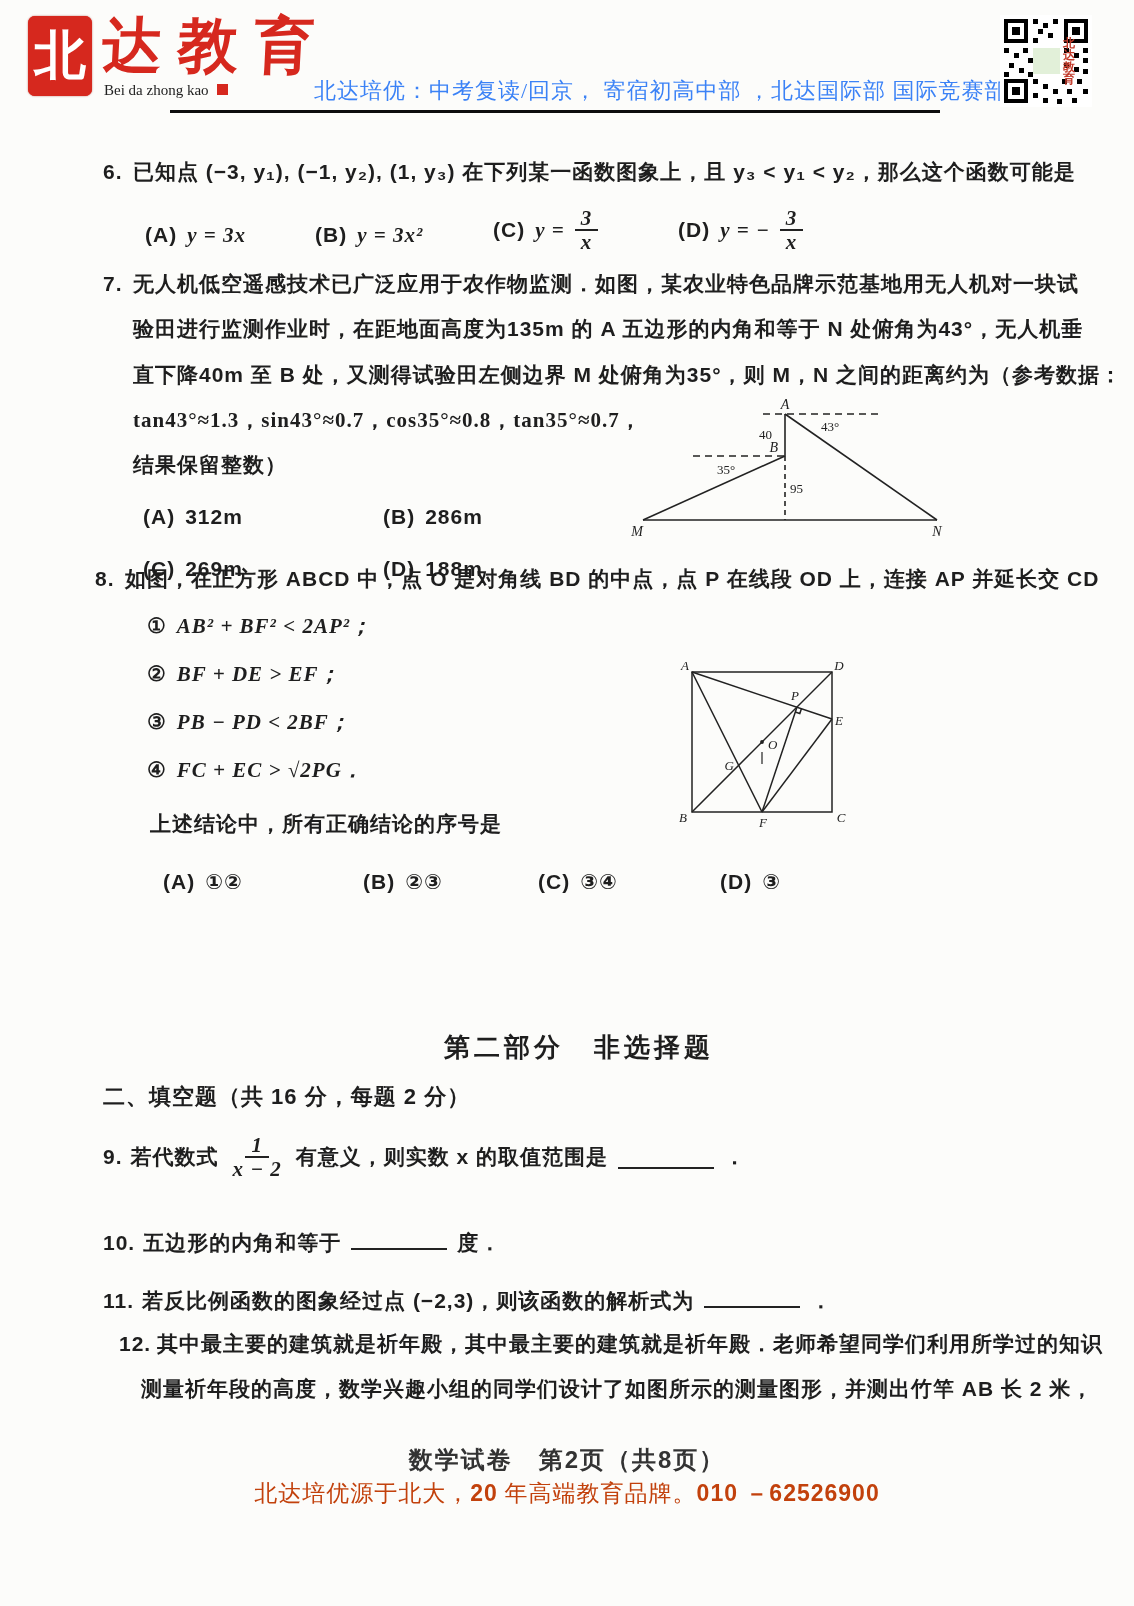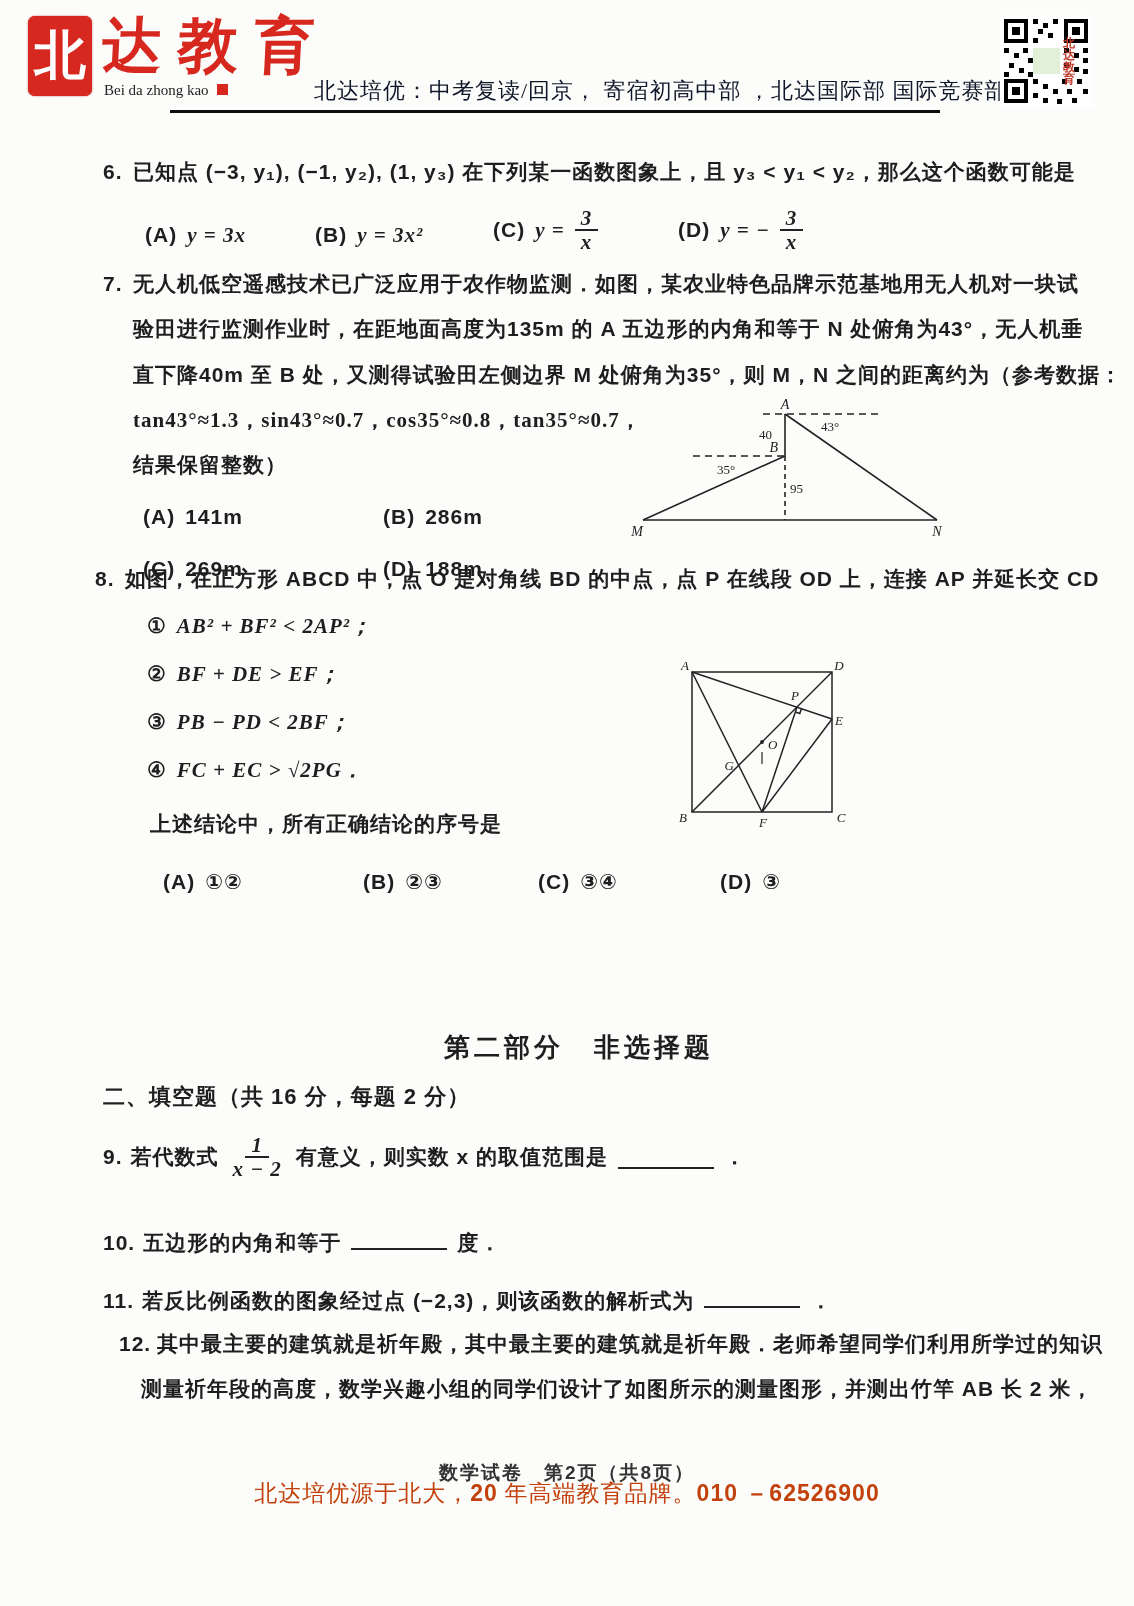--- a/index.html
+++ b/index.html
@@ -9,21 +9,21 @@
   
   .seal{position:absolute;left:28px;top:16px;width:64px;height:80px;background:#d6281e;
         border-radius:7px;display:flex;align-items:center;justify-content:center;
         box-shadow:0 0 0 2px #d6281e inset, 0 0 2px rgba(150,20,10,.6);}
   .seal span{color:#fff;font-size:52px;font-weight:bold;font-family:"Liberation Serif","DejaVu Serif",serif;}
   .logo-cal{position:absolute;left:102px;top:6px;font-size:60px;font-weight:bold;color:#d6281e;
         font-family:"Liberation Serif","DejaVu Serif",serif;letter-spacing:16px;transform:skewX(-3deg);}
   .logo-sub{position:absolute;left:104px;top:82px;font-size:15px;color:#222;
         font-family:"Liberation Serif","DejaVu Serif",serif;}
   .logo-sub .sq{display:inline-block;width:11px;height:11px;background:#d6281e;margin-left:8px;}
-  .tagline{position:absolute;left:314px;top:76px;font-size:22px;color:#0f172a;letter-spacing:1px;
+  .tagline{position:absolute;left:314px;top:76px;font-size:22px;color:#3b82f6;letter-spacing:1px;
         font-family:"Liberation Serif","DejaVu Serif",serif;}
   .header-rule{position:absolute;left:170px;top:110px;width:770px;height:3px;background:#0d0d0d;}
 
   
   .qr{position:absolute;left:1000px;top:15px;width:92px;height:92px;background:#fff;}
   .qr svg{display:block;}
   .qr-center{position:absolute;left:33px;top:33px;width:27px;height:26px;background:#e2f0d9;
         display:flex;flex-direction:column;align-items:center;justify-content:center;line-height:1;}
   .qr-center div{font-size:12px;color:#c23a2b;font-weight:bold;margin-left:45px;}
 
@@ -39,21 +39,21 @@
   .blank{display:inline-block;width:96px;border-bottom:2px solid #222;height:1.05em;margin:0 2px;}
 
   .fig{position:absolute;}
   .fig svg text{font-family:"Liberation Serif","DejaVu Serif",serif;}
 
   .section-title{position:absolute;left:12px;top:1030px;width:100%;text-align:center;
         font-size:26px;font-weight:bold;letter-spacing:4px;}
   .sub-title{position:absolute;left:103px;top:1082px;font-size:22px;font-weight:bold;letter-spacing:1px;}
 
   .footer-page{position:absolute;left:0;top:1444px;width:100%;text-align:center;
-        font-size:19px;font-weight:600;color:#333;letter-spacing:2px;margin-top:16px;}
+        font-size:24px;font-weight:600;color:#333;letter-spacing:2px;}
   .footer-promo{position:absolute;left:0;top:1478px;width:100%;text-align:center;font-size:23px;
         color:#c2410c;font-family:"Liberation Serif","DejaVu Serif",serif;letter-spacing:1px;}
   .footer-promo b{font-family:"Liberation Sans","DejaVu Sans",sans-serif;}
 </style>
 </head>
 <body>
 
 <div class="page">
 
   <div class="seal">
@@ -167,21 +167,21 @@
       <span>无人机低空遥感技术已广泛应用于农作物监测．如图，某农业特色品牌示范基地用无人机对一块试</span>
     </div>
     <div class="q-line"><span>验田进行监测作业时，在距地面高度为135m 的 A 五边形的内角和等于 N 处俯角为43°，无人机垂</span></div>
     <div class="q-line"><span>直下降40m 至 B 处，又测得试验田左侧边界 M 处俯角为35°，则 M，N 之间的距离约为（参考数据：</span></div>
     <div class="q-line m" style="font-style:normal;"><span>tan43°≈1.3，sin43°≈0.7，cos35°≈0.8，tan35°≈0.7，</span></div>
     <div class="q-line"><span>结果保留整数）</span></div>
 
     <div style="position:relative;height:120px;">
       <div class="opt" style="left:40px;top:6px;">
         <span>(A)</span>
-          <span>141m</span>
+          <span>312m</span>
       </div>
       <div class="opt" style="left:280px;top:6px;">
         <span>(B)</span>
           <span>286m</span>
       </div>
       <div class="opt" style="left:40px;top:58px;">
         <span>(C)</span>
           <span>269m</span>
       </div>
       <div class="opt" style="left:280px;top:58px;">

